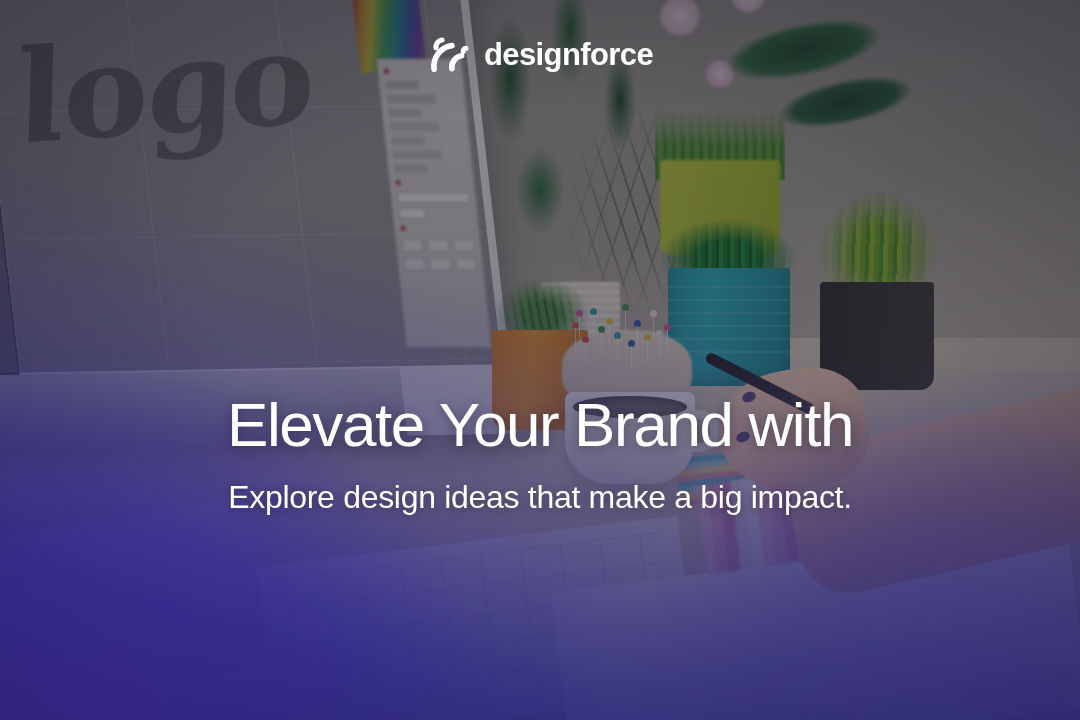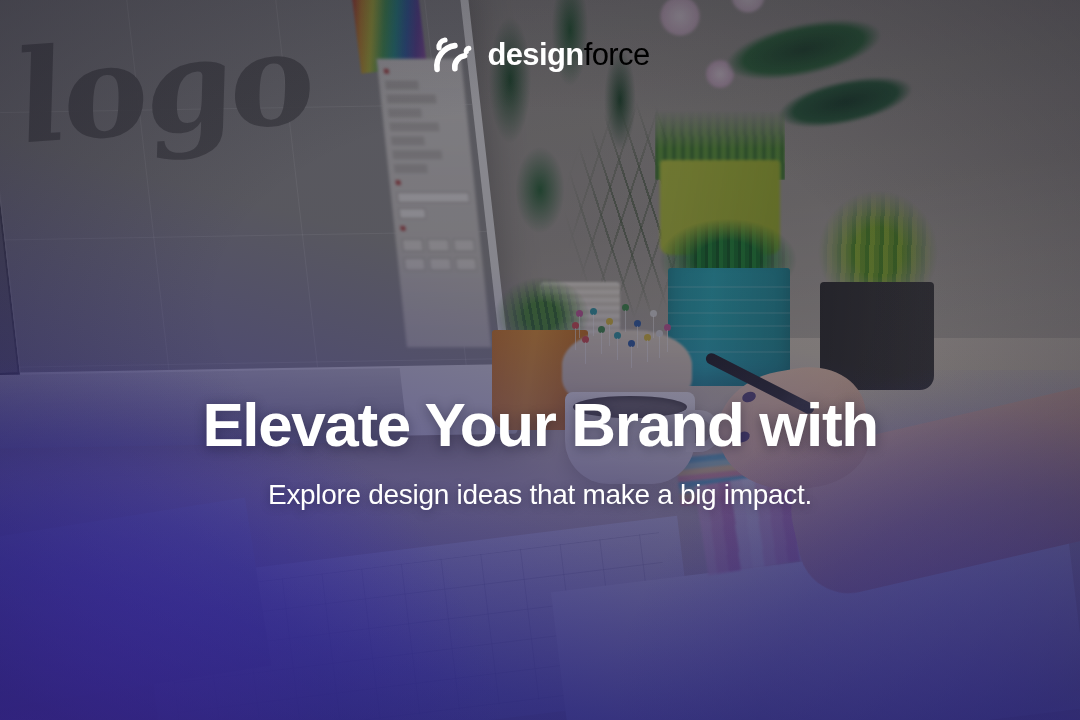--- a/index.html
+++ b/index.html
@@ -395,41 +395,41 @@
     position:absolute; top:33px; left:0; right:0;
     display:flex; align-items:center; justify-content:center; gap:13px;
   }
   .brand-mark { width:44px; height:42px; display:block; flex:none; }
   .brand-word {
     font-size:31px; line-height:1;
     letter-spacing:-.6px;
     white-space:nowrap;
   }
   .brand-word .w1 { color:#ffffff; font-weight:700; }
-  .brand-word .w2 { color:#000000; font-weight:400; }
+  .brand-word .w2 { color:#ffffff; font-weight:700; }
 
   .hero {
     position:absolute; left:0; right:0; top:393px;
     text-align:center;
     padding:0 40px;
   }
   .hero-title {
     color:#ffffff;
-    font-weight:700;
+    font-weight:400;
     font-size:62px;
     line-height:1.03;
     letter-spacing:-1.4px;
     text-shadow:0 2px 12px rgba(10,10,30,.38);
   }
   .hero-title .l2 { display:block; }
   .hero-sub {
     margin-top:21px;
     color:#ffffff;
     font-weight:400;
-    font-size:28px;
+    font-size:32px;
     line-height:1.2;
     letter-spacing:-.3px;
     text-shadow:0 2px 10px rgba(10,10,30,.35);
   }
 </style>
 </head>
 <body>
 
 <div class="banner">
 

